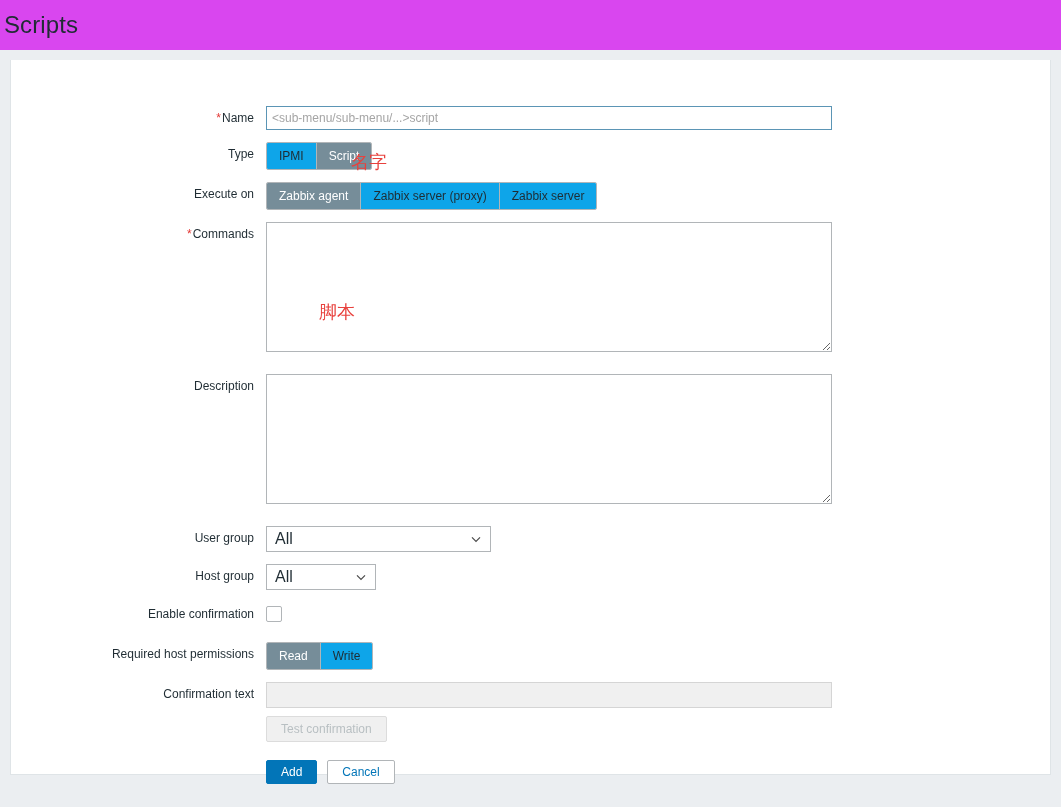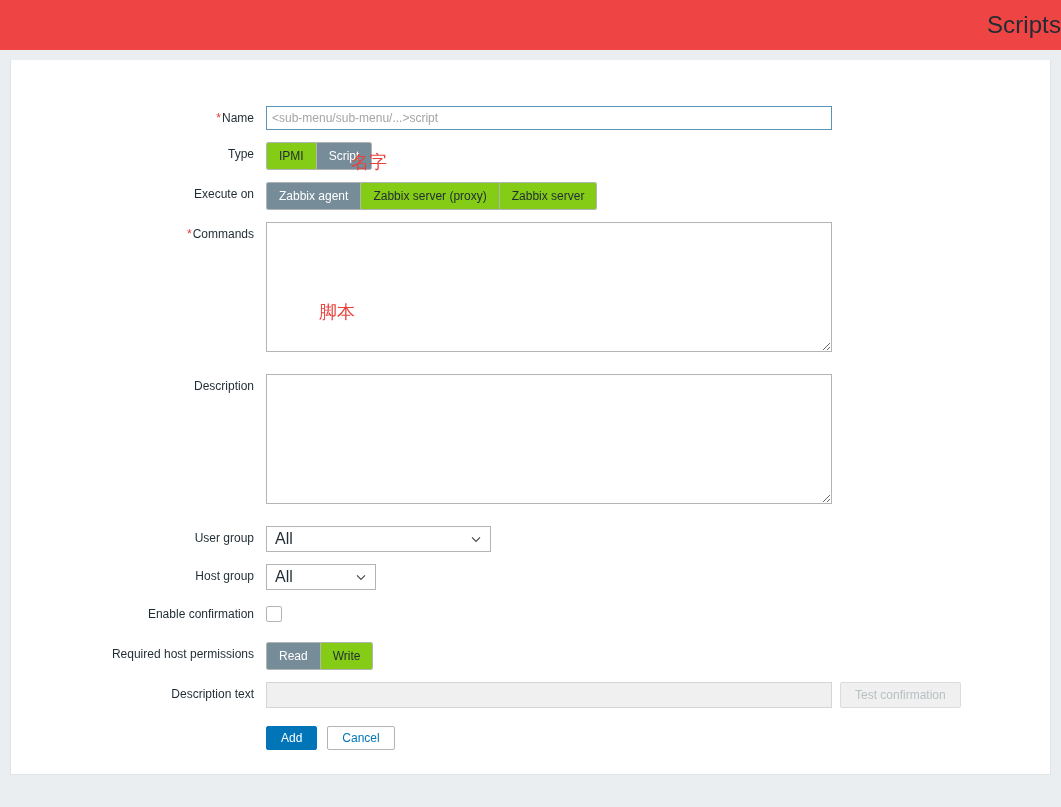--- a/index.html
+++ b/index.html
@@ -12,26 +12,25 @@
     background: #ebeef1;
     font-family: "Liberation Sans", sans-serif;
     font-size: 12px;
     color: #1f2c33;
     overflow: hidden;
   }
 
   
   .page-header {
     height: 50px;
-    background: #ef4444;
+    background: #d946ef;
     display: flex;
     align-items: center;
     padding-left: 4px;
     box-sizing: border-box;
-    justify-content: flex-end;
   }
   .page-title {
     font-size: 24px;
     font-weight: normal;
     color: #1f2c33;
     letter-spacing: 0.1px;
   }
 
   .header-gap {
     height: 10px;
@@ -127,21 +126,21 @@
     background: #ffffff;
     height: 26px;
   }
   .seg-btn {
     display: flex;
     align-items: center;
     justify-content: center;
     padding: 0 12px;
     font-size: 12px;
     color: #1f2c33;
-    background: #84cc16;
+    background: #0ea5e9;
     border-right: 1px solid #b1b5b8;
     cursor: pointer;
     white-space: nowrap;
     user-select: none;
   }
   .seg-btn:last-child { border-right: none; }
   .seg-btn.selected {
     background: #768d99;
     color: #ffffff;
   }
@@ -213,20 +212,21 @@
     background: #f0f0f0;
     border: 1px solid #dcdcdc;
     color: #b8bfc2;
     cursor: default;
     height: 26px;
   }
 
   .row-inline {
     display: flex;
     align-items: flex-start;
+    flex-direction: column;
   }
   .btn-row {
     display: flex;
     gap: 10px;
   }
 
   
   .annotation {
     position: absolute;
     color: #e8413d;
@@ -340,21 +340,21 @@
     <div class="form-label">Required host permissions</div>
     <div class="form-field">
       <div class="seg-group">
         <div class="seg-btn selected">Read</div>
         <div class="seg-btn">Write</div>
       </div>
     </div>
   </div>
 
   <div class="form-row" style="margin-bottom:18px;">
-    <div class="form-label">Description text</div>
+    <div class="form-label">Confirmation text</div>
     <div class="form-field row-inline" style="gap:8px;">
       <input class="text-input input-confirm" type="text" disabled="" style="height: 26px;" placeholder="">
       <button class="btn btn-disabled" disabled="">Test confirmation</button>
     </div>
   </div>
 
   <div class="form-row">
     <div class="form-label"></div>
     <div class="form-field btn-row">
       <button class="btn btn-primary">Add</button>

